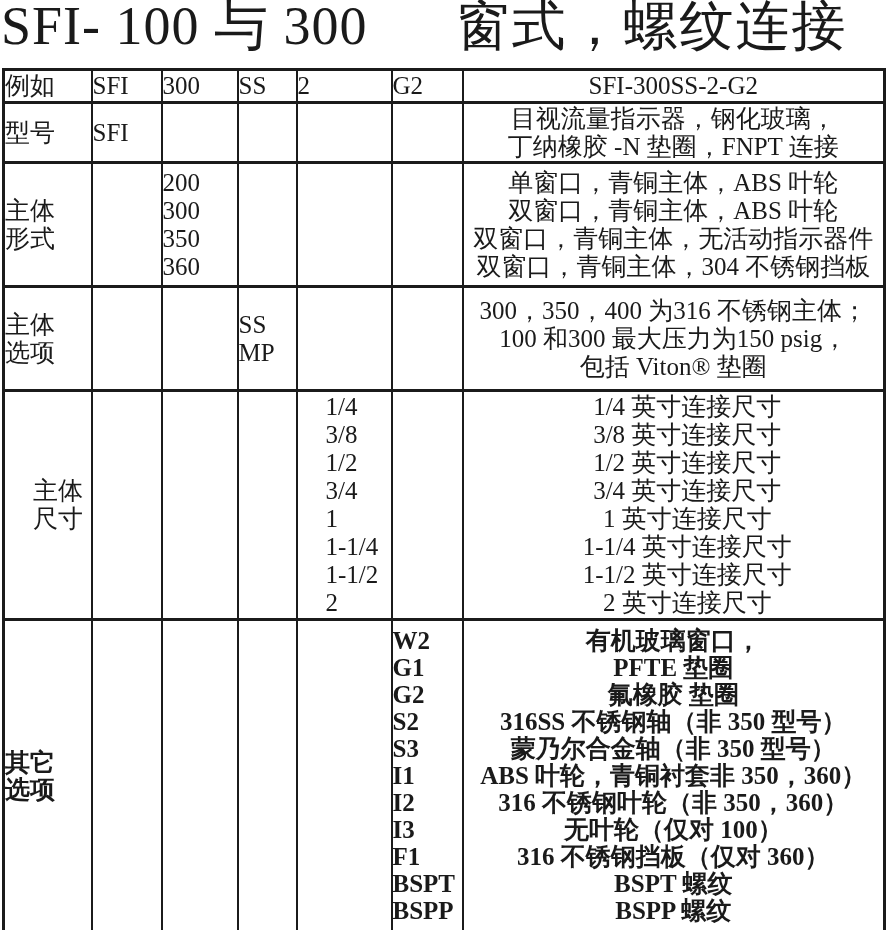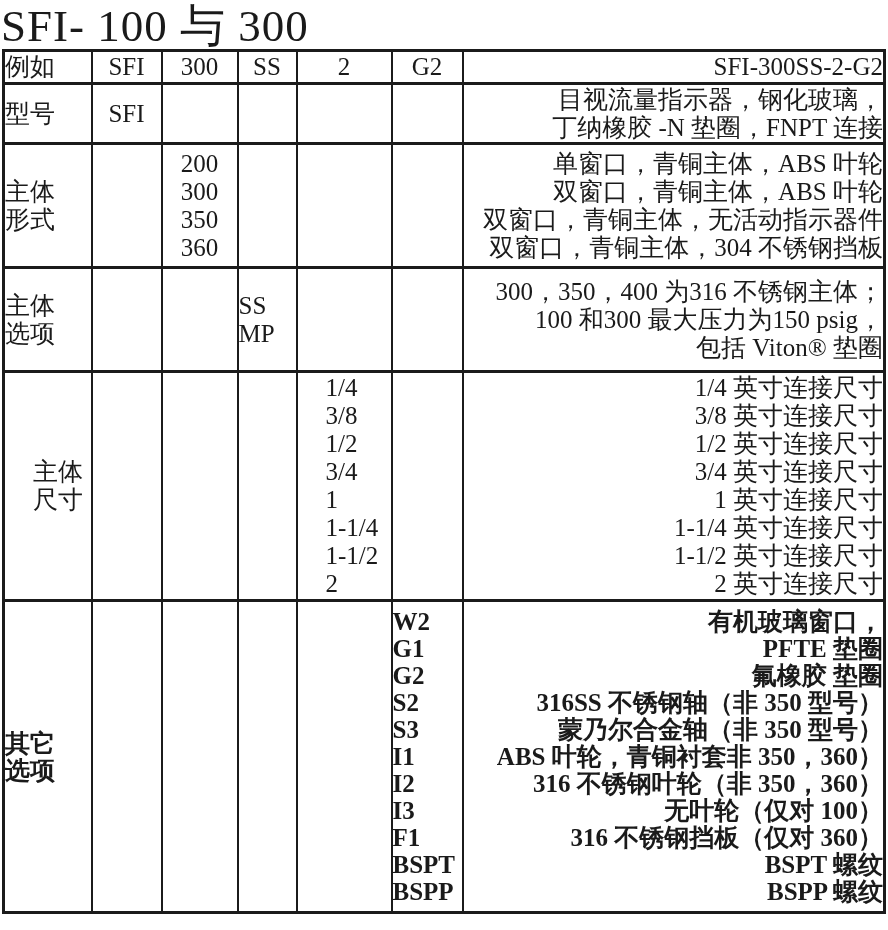--- a/index.html
+++ b/index.html
@@ -14,25 +14,25 @@
     -webkit-font-smoothing: antialiased;
   }
   .page {
     width: 888px;
     height: 930px;
     background: #ffffff;
     overflow: hidden;
     position: relative;
   }
   .title-bar {
-    height: 49px;
+    height: 68px;
     display: flex;
     align-items: flex-start;
     white-space: pre;
-    font-size: 45px;
+    font-size: 54px;
     line-height: 52px;
     letter-spacing: 1px;
   }
   .title-left { margin-left: 1px; }
   .title-right { margin-left: 88px; letter-spacing: 2px; }
 
   table.spec {
     border-collapse: collapse;
     table-layout: fixed;
     width: 884px;
@@ -47,34 +47,35 @@
     border-bottom-width: 3px;
     padding: 0;
     vertical-align: middle;
     font-size: 25px;
     line-height: 28px;
     white-space: pre-line;
     overflow: hidden;
     margin-left: 16px;
   }
   td.c-label  { text-align: left; padding-left: 10px; }
-  td.c-center { text-align: center; }
+  td.c-center { text-align: left; }
   td.c-list-l { text-align: left; padding-left: 17px; }
   td.c-code   { text-align: left; padding-left: 8px; }
-  td.c-desc   { text-align: right; padding-left: 13px; }
+  td.c-desc   { text-align: center; padding-left: 13px; }
   tr.r-tall td { line-height: 28px; padding-left: 28px; }
   tr.r-opts td { line-height: 27px; font-weight: bold; }
 </style>
 </head>
 <body>
 
 <div class="page">
 
   <div class="title-bar">
     <span class="title-left">SFI- 100 与 300</span>
+    <span class="title-right">窗式，螺纹连接</span>
   </div>
 
   <table class="spec">
     <colgroup>
       <col style="width:88px">
       <col style="width:70px">
       <col style="width:76px">
       <col style="width:59px">
       <col style="width:95px">
       <col style="width:71px">

